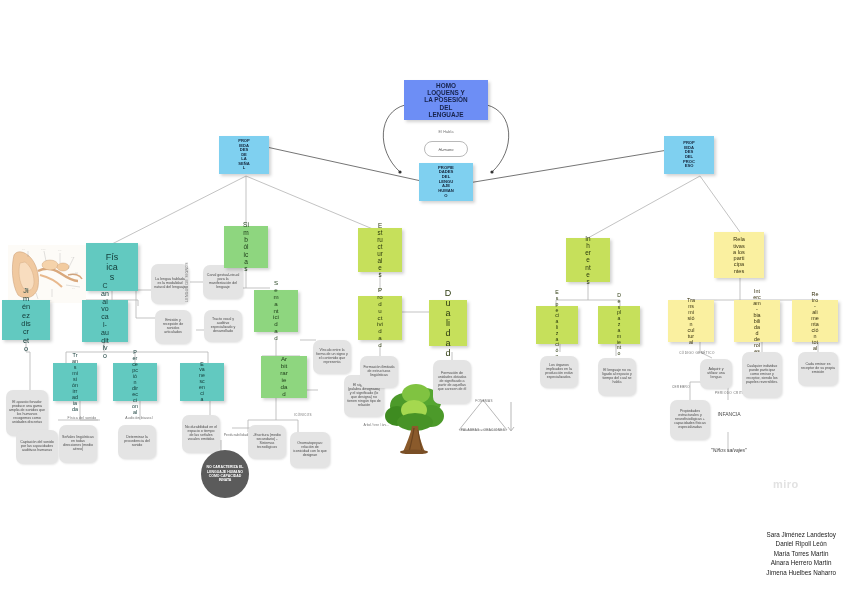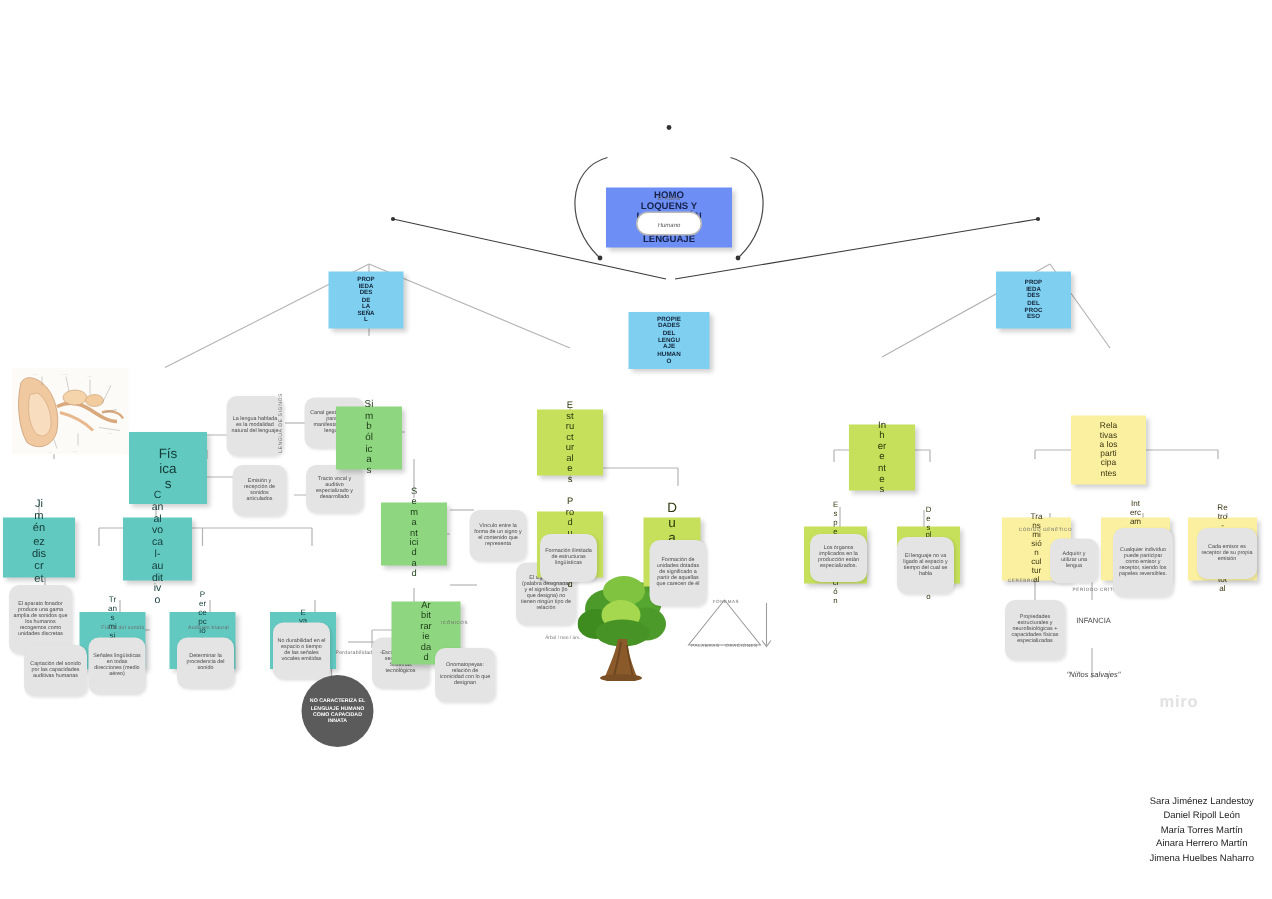--- a/index.html
+++ b/index.html
@@ -17,21 +17,20 @@
   svg.links { position: absolute; left: 0; top: 0; width: 848px; height: 599px; pointer-events: none; }
 
   .node {
     position: absolute;
     display: flex; align-items: center; justify-content: center;
     text-align: center;
     line-height: 1.12;
     box-shadow: 2px 2px 3px rgba(0,0,0,0.18);
     padding: 19px;
     word-break: break-word;
-    margin-top: 45px;
   }
   .sticky-blue   { background: #6d8ef5; color: #16224a; font-weight: bold; }
   .sticky-lblue  { background: #7fd0f0; color: #14253b; font-weight: bold; }
   .sticky-teal   { background: #62c9c0; color: #123a37; }
   .sticky-green  { background: #8ed67f; color: #1d3c18; }
   .sticky-ygreen { background: #c6e05b; color: #2c3a0e; }
   .sticky-yellow { background: #faf0a0; color: #3a3412; }
   .gray-box {
     position: absolute;
     background: #e4e4e4; color: #4a4a4a;
@@ -67,21 +66,21 @@
   .caps-label { text-transform: uppercase; letter-spacing: .4px; }
   .plain-text {
     position: absolute; color: #3d3d3d;
     text-align: center; line-height: 1.15;
   }
   .authors {
     position: absolute; right: 12px; bottom: 22px;
     text-align: center; font-size: 6.3px; color: #1b1b1b; line-height: 1.5;
   }
   .miro {
-    position: absolute; left: 773px; top: 462px;
+    position: absolute; left: 773px; top: 478px;
     font-size: 11px; color: #e2e2e2; font-weight: bold; letter-spacing: .5px;
   }
   .ear-img { position: absolute; left: 8px; top: 245px; width: 78px; height: 58px; }
   .tree-img { position: absolute; left: 385px; top: 382px; width: 62px; height: 72px; }
   .tri { position: absolute; }
 </style>
 </head>
 <body>
 
 <div id="canvas">

